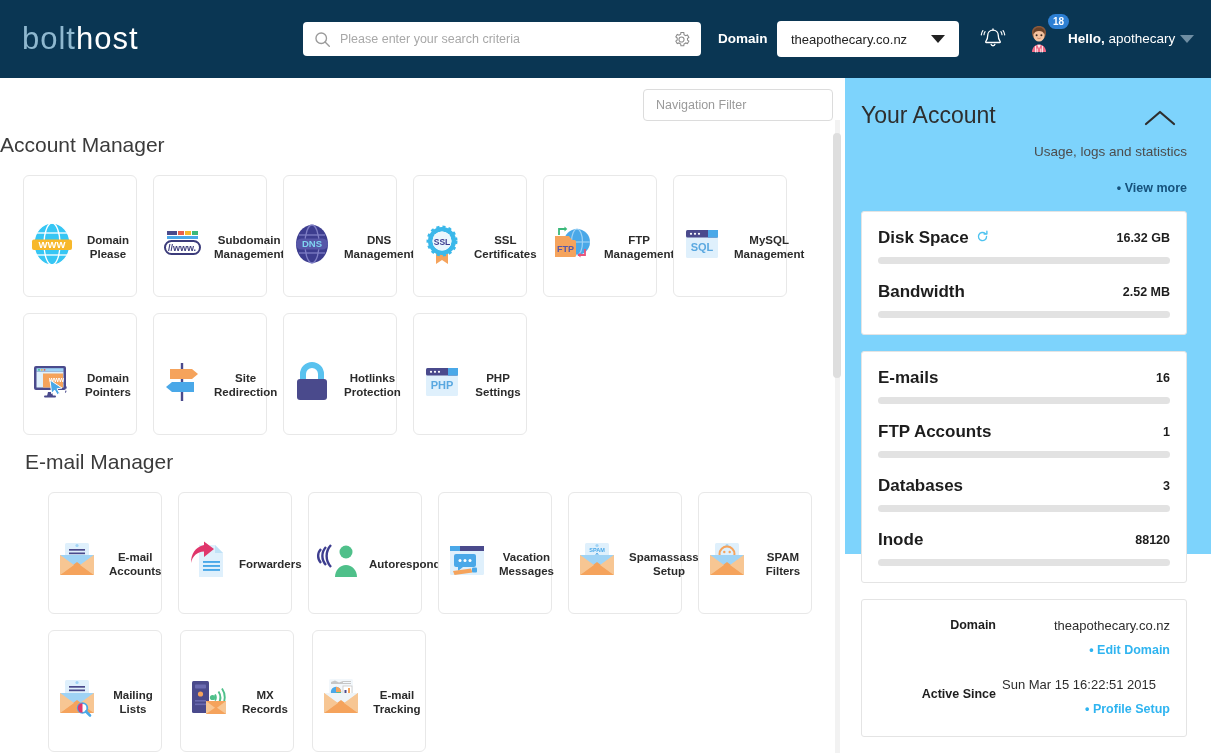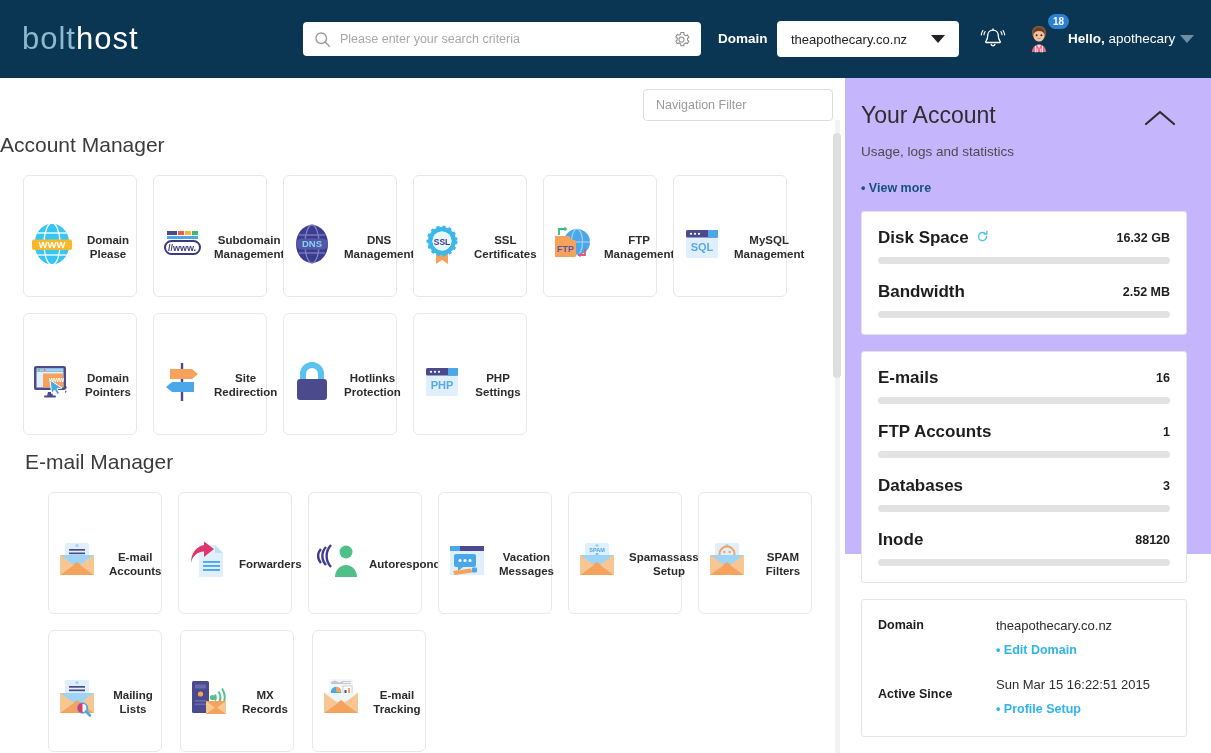--- a/index.html
+++ b/index.html
@@ -146,23 +146,24 @@
   .tile .tlabel {
     margin-top: 6px;
     font-size: 11.5px; font-weight: bold; color: #2b2b2b;
     text-align: center; line-height: 14px;
     padding: 0 4px;
   }
 
   
   .sidebar {
     width: 366px; height: 476px;
-    background: #c4b5fd;
+    background: #7dd3fc;
     padding: 24px 24px 0 16px;
     position: relative;
+    text-align: right;
   }
   .acct-head { display: flex; align-items: flex-start; justify-content: space-between; }
   .acct-title { font-size: 23px; color: #2e2e2e; font-weight: normal; }
   .chev-up { cursor: pointer; margin-top: 6px; margin-right: 10px;}
   .acct-sub { font-size: 13.5px; color: #4c4c4c; margin-top: 12px; }
   .view-more {
     font-size: 12.5px; font-weight: bold; color: #16527c;
     margin-top: 22px; cursor: pointer;
   }
 

